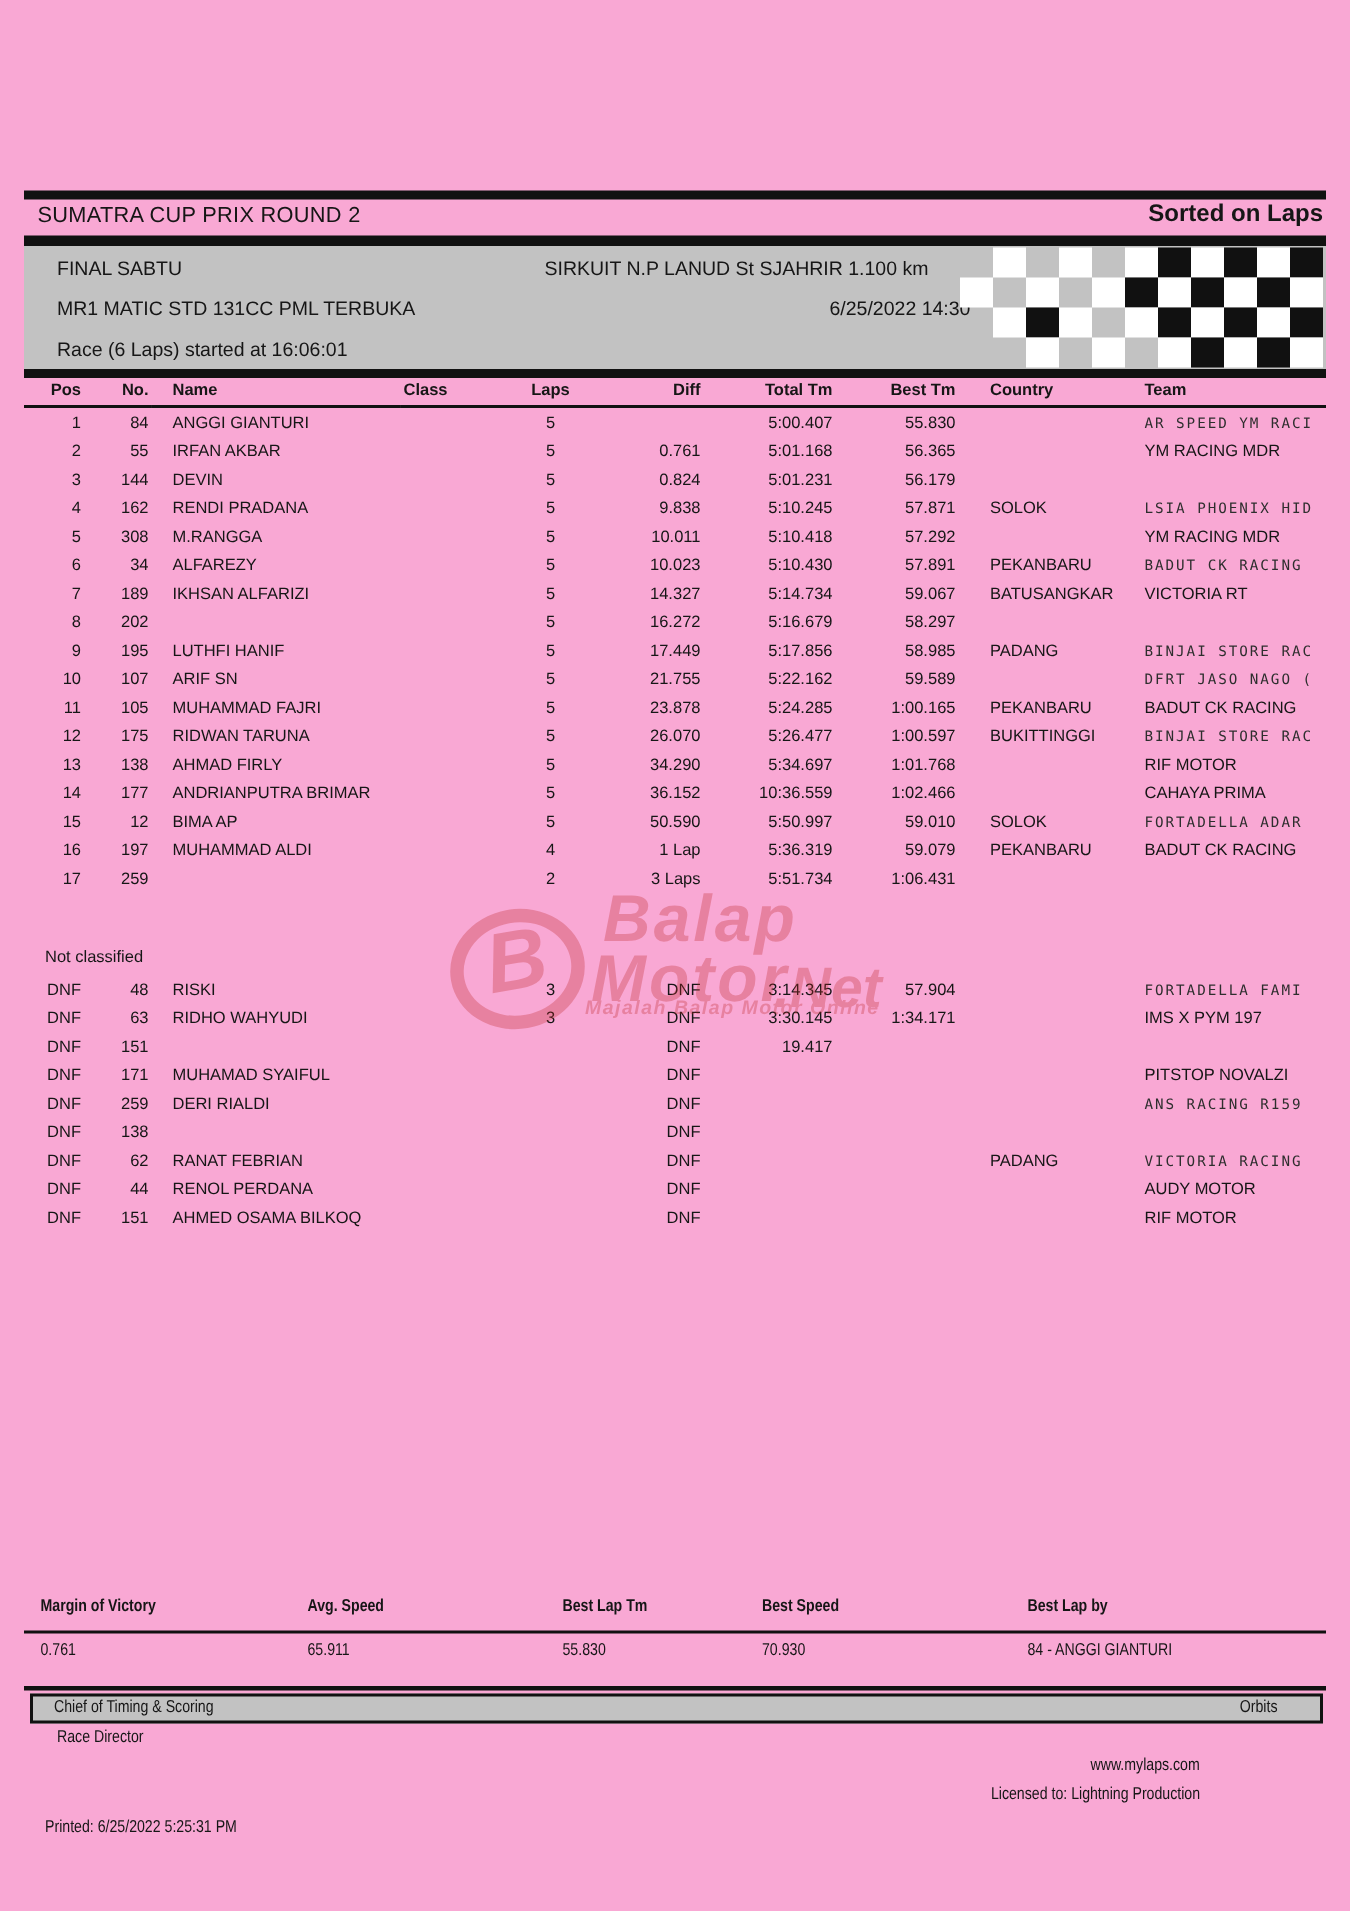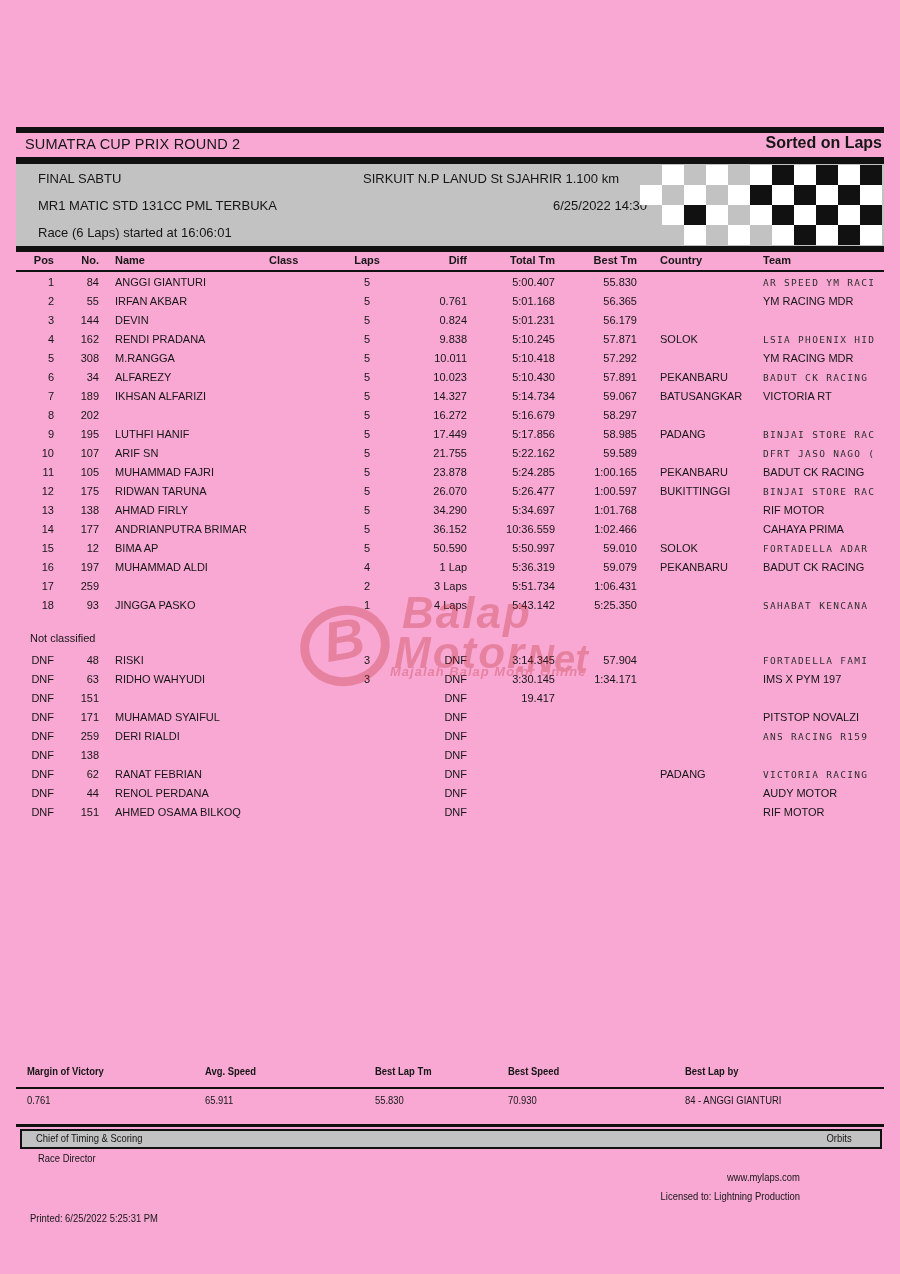--- a/index.html
+++ b/index.html
@@ -387,32 +387,20 @@
           <td class="col-no">259</td>
           <td class="col-name"></td>
           <td class="col-cls"></td>
           <td class="col-laps">2</td>
           <td class="col-diff">3 Laps</td>
           <td class="col-total">5:51.734</td>
           <td class="col-best">1:06.431</td>
           <td class="col-country"></td>
           <td class="col-team"></td>
         </tr>
-        <tr>
-          <td class="col-pos">18</td>
-          <td class="col-no">93</td>
-          <td class="col-name">JINGGA PASKO</td>
-          <td class="col-cls"></td>
-          <td class="col-laps">1</td>
-          <td class="col-diff">4 Laps</td>
-          <td class="col-total">5:43.142</td>
-          <td class="col-best">5:25.350</td>
-          <td class="col-country"></td>
-          <td class="col-team"><span class="team-cond">SAHABAT KENCANA</span></td>
-        </tr>
       </tbody>
   </table>
 
   <div class="notclassified">Not classified</div>
 
   <table class="dnf-table">
     <colgroup>
       <col style="width:44px">
         <col style="width:41px">
         <col style="width:166px">

